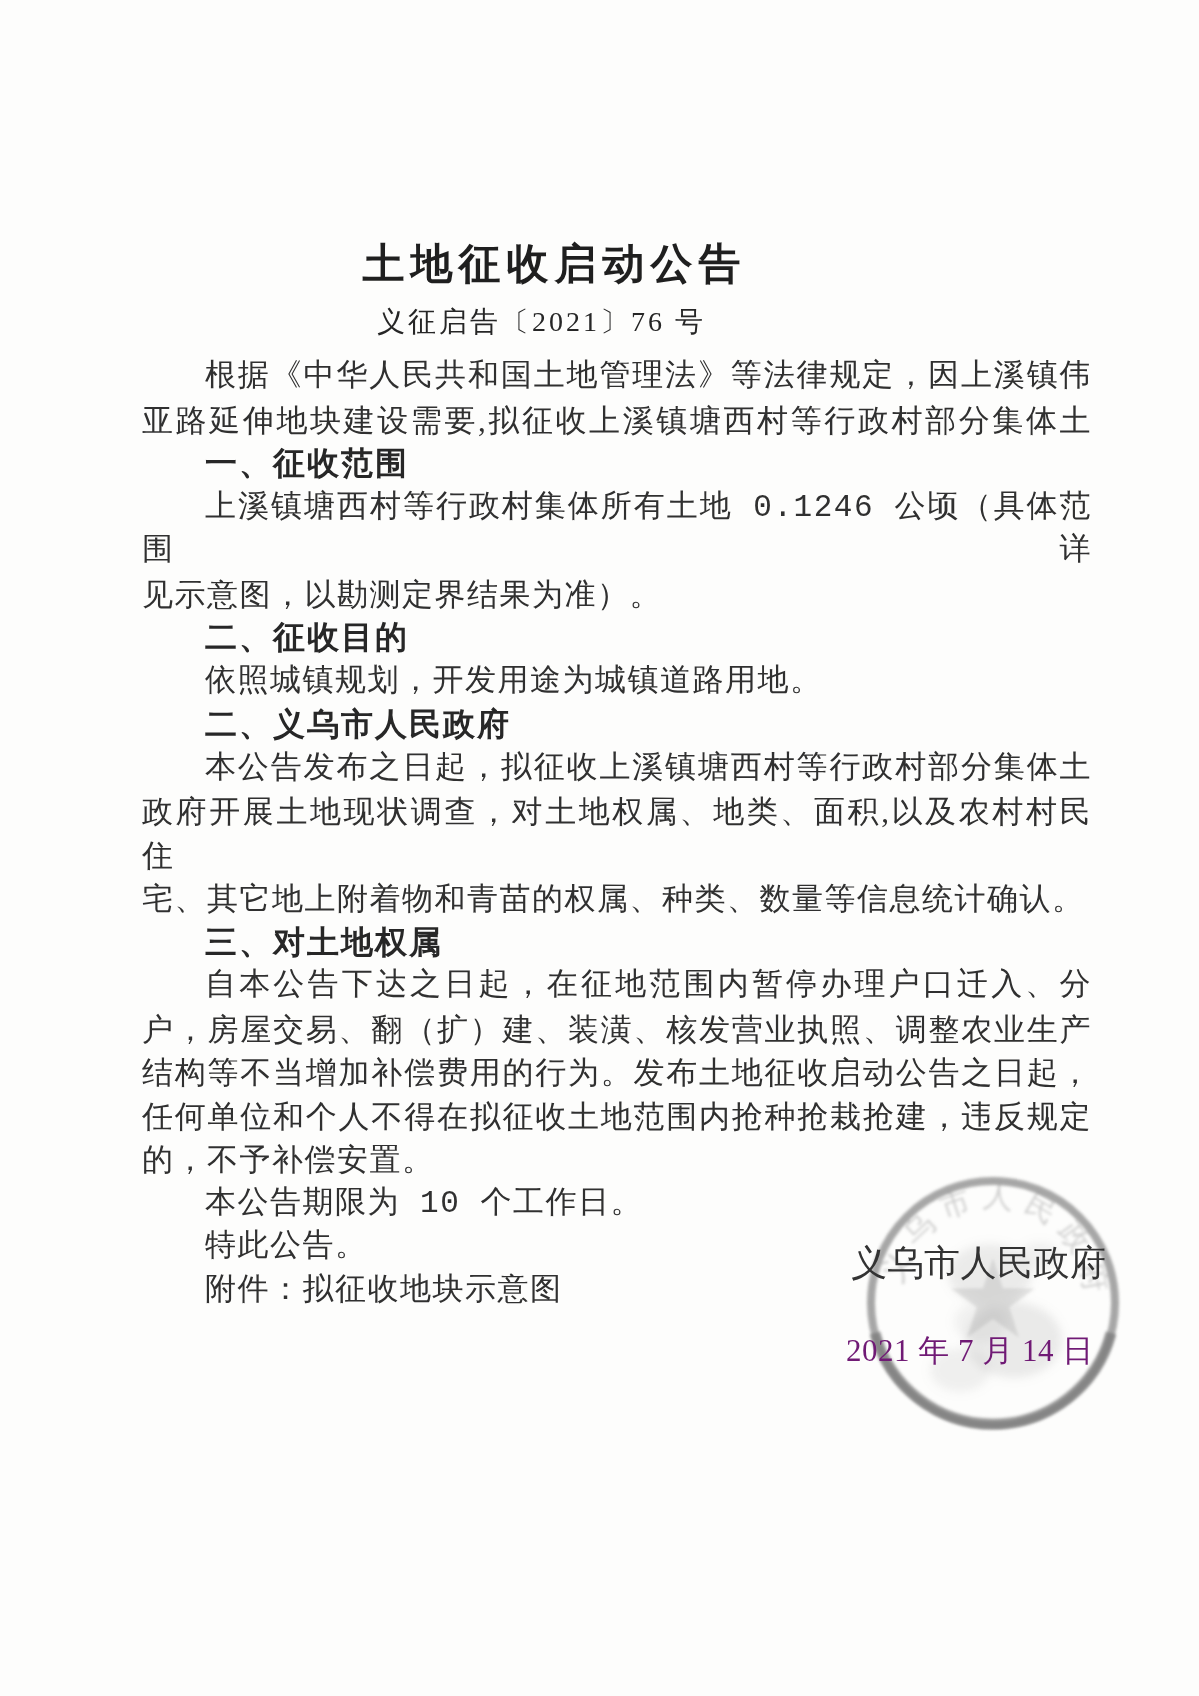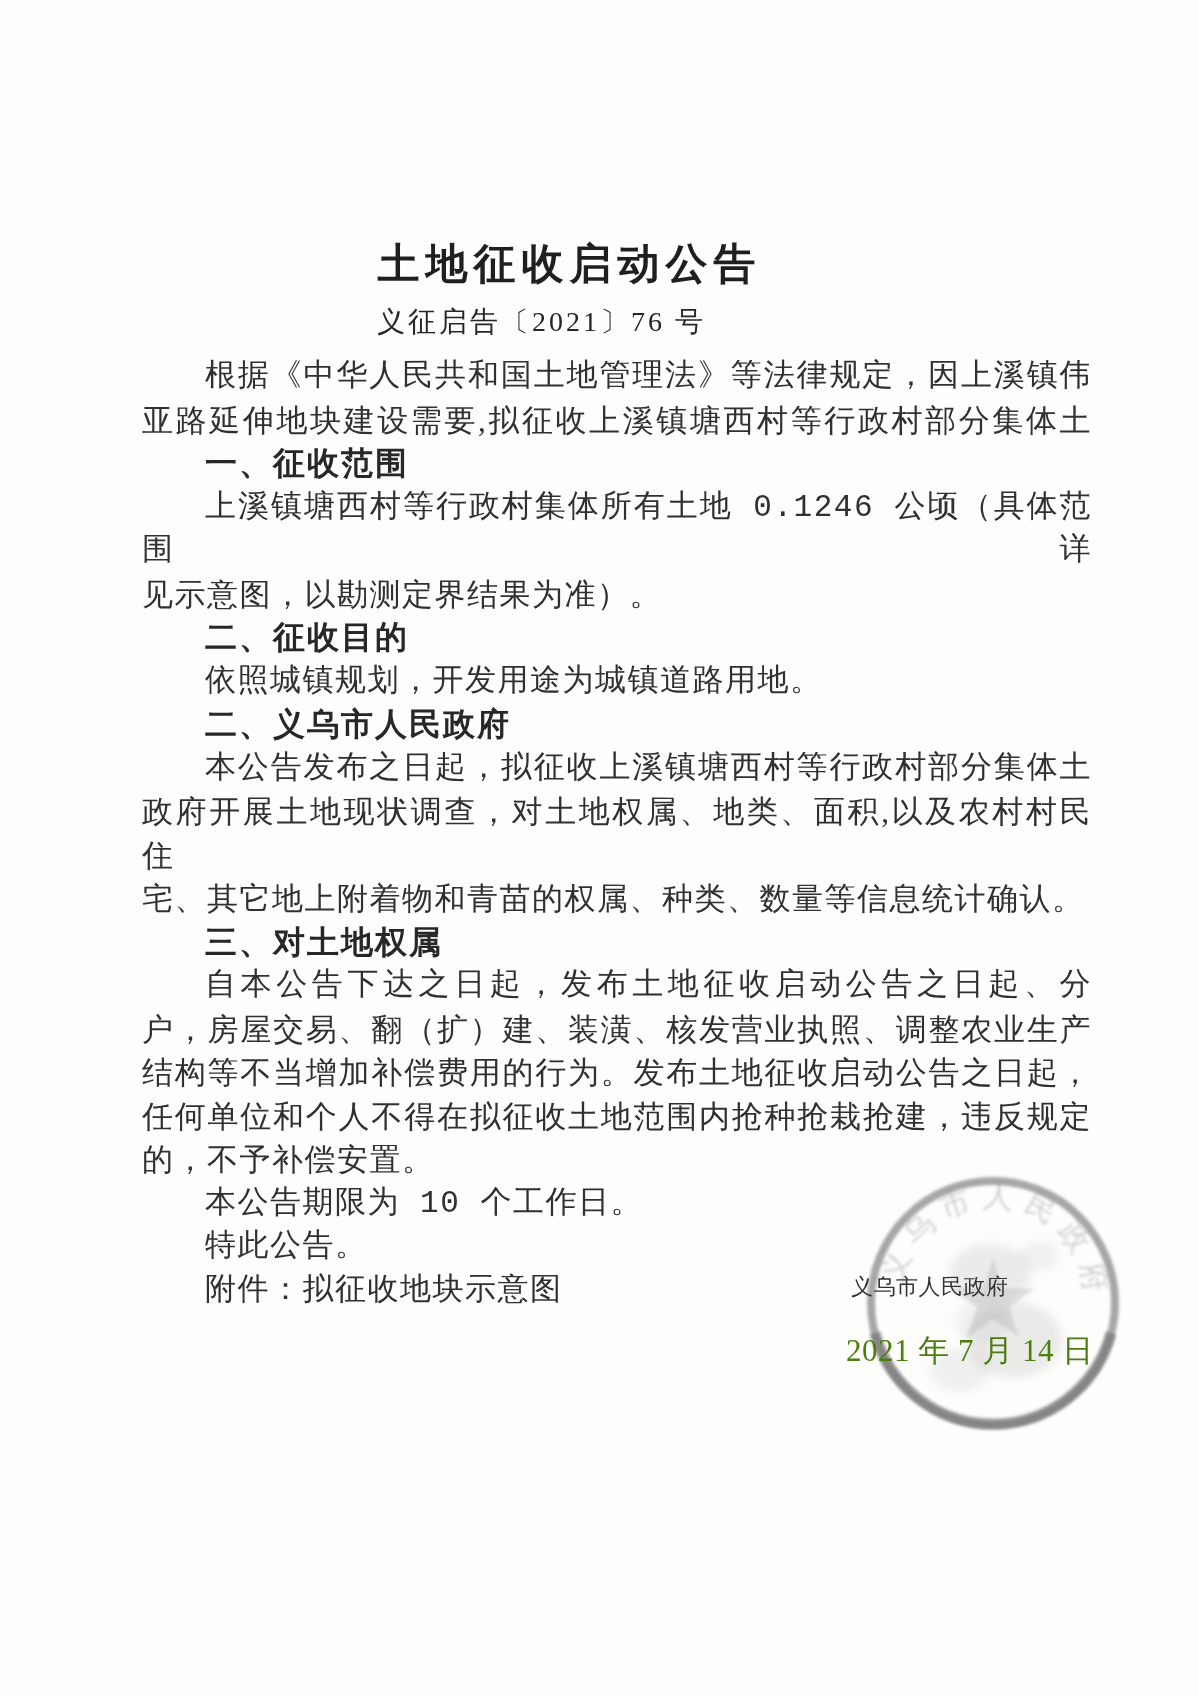--- a/index.html
+++ b/index.html
@@ -17,21 +17,20 @@
     position: absolute;
     top: 236px;
     left: 0;
     width: 1109px;
     text-align: center;
     font-size: 42px;
     font-weight: bold;
     letter-spacing: 6px;
     color: #1f1f1f;
     font-family: "Liberation Serif", "DejaVu Serif", serif;
-    padding-left: 15px;
   }
   .doc-number {
     position: absolute;
     top: 303px;
     left: 0;
     width: 1083px;
     text-align: center;
     font-size: 28px;
     letter-spacing: 3px;
     color: #262626;
@@ -55,33 +54,33 @@
   .line.indent { text-indent: 63px; font-family: Liberation Mono, monospace; }
   .line.heading {
     font-family: Liberation Serif, serif;
     font-weight: bold;
     font-size: 32px;
     letter-spacing: 2px;
     color: #272727;
   }
   .signature-issuer {
     position: absolute;
-    top: 1272px;
+    top: 1239px;
     left: 851px;
-    font-size: 22px;
+    font-size: 36px;
     letter-spacing: 0.5px;
     color: #333;
   }
   .signature-date {
     position: absolute;
     top: 1330px;
     left: 846px;
     font-size: 31px;
     letter-spacing: 0.5px;
-    color: #4d7c0f;
+    color: #701a75;
   }
   .seal {
     position: absolute;
     top: 1172px;
     left: 862px;
     width: 262px;
     height: 262px;
   }
 </style>
 </head>
@@ -99,21 +98,21 @@
       <div class="line heading indent">一、征收范围</div>
       <div class="line indent fill">上溪镇塘西村等行政村集体所有土地 0.1246 公顷（具体范围详</div>
       <div class="line">见示意图，以勘测定界结果为准）。</div>
       <div class="line heading indent">二、征收目的</div>
       <div class="line indent">依照城镇规划，开发用途为城镇道路用地。</div>
       <div class="line heading indent">二、义乌市人民政府</div>
       <div class="line indent fill">本公告发布之日起，拟征收上溪镇塘西村等行政村部分集体土</div>
       <div class="line fill">政府开展土地现状调查，对土地权属、地类、面积,以及农村村民住</div>
       <div class="line">宅、其它地上附着物和青苗的权属、种类、数量等信息统计确认。</div>
       <div class="line heading indent">三、对土地权属</div>
-      <div class="line indent fill">自本公告下达之日起，发布土地征收启动公告之日起、分</div>
+      <div class="line indent fill">自本公告下达之日起，在征地范围内暂停办理户口迁入、分</div>
       <div class="line fill">户，房屋交易、翻（扩）建、装潢、核发营业执照、调整农业生产</div>
       <div class="line fill">结构等不当增加补偿费用的行为。发布土地征收启动公告之日起，</div>
       <div class="line fill">任何单位和个人不得在拟征收土地范围内抢种抢栽抢建，违反规定</div>
       <div class="line">的，不予补偿安置。</div>
       <div class="line indent">本公告期限为 10 个工作日。</div>
       <div class="line indent">特此公告。</div>
       <div class="line indent">附件：拟征收地块示意图</div>
     </div>
 
   <svg class="seal" viewBox="0 0 262 262">

